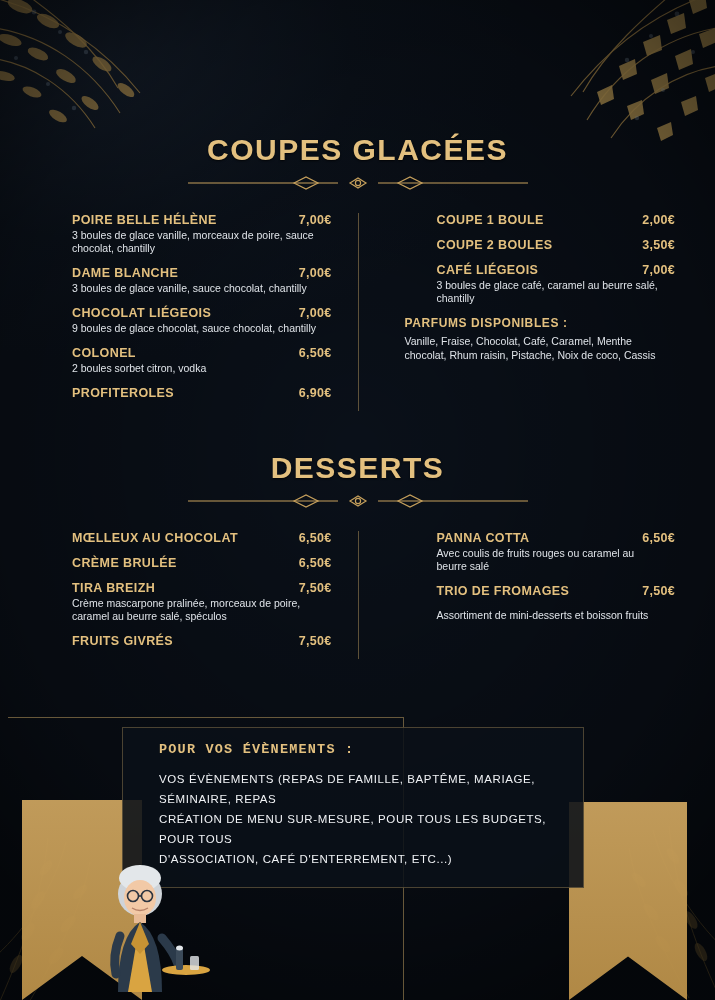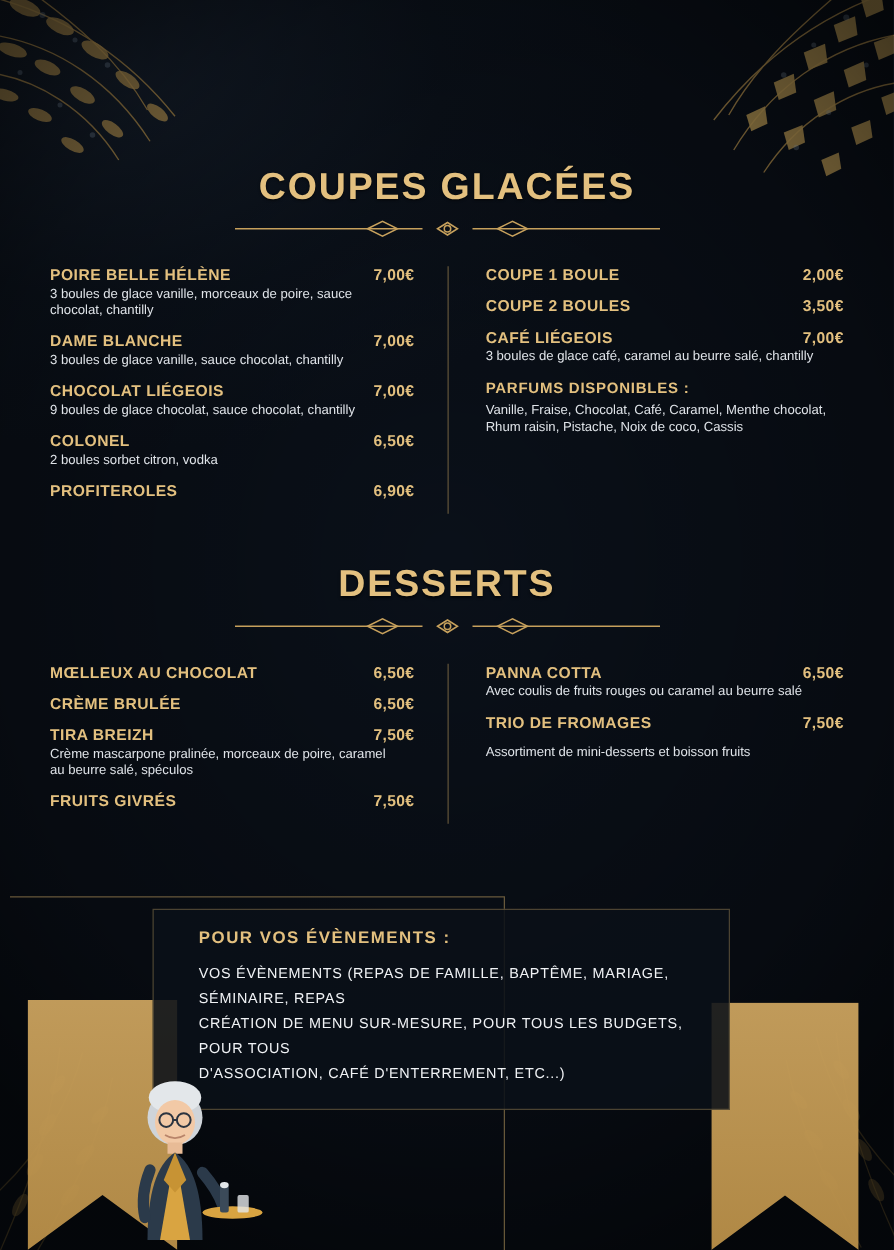--- a/index.html
+++ b/index.html
@@ -70,23 +70,23 @@
 
   .columns {
     display: flex;
     margin-top: 22px;
   }
   .col {
     width: 50%;
     box-sizing: border-box;
   }
   .col.left { padding-right: 26px; }
-  .col.right { padding-left: 30px; border-left: 1px solid rgba(200,165,100,0.45); }
-
-  .item { margin-bottom: 11px; }
+  .col.right { padding-left: 46px; border-left: 1px solid rgba(200,165,100,0.45); }
+
+  .item { margin-bottom: 11px; margin-left: 32px; }
   .item-head {
     display: flex;
     align-items: baseline;
     justify-content: space-between;
   }
   .item-name {
     color: #e3c07f;
     font-size: 12.5px;
     font-weight: bold;
     letter-spacing: 0.4px;
@@ -168,20 +168,21 @@
     padding: 14px 20px 18px 36px;
     box-sizing: border-box;
   }
   .event-title {
     color: #e3c07f;
     font-size: 13.5px;
     font-weight: bold;
     letter-spacing: 1.2px;
     text-transform: uppercase;
     margin-bottom: 12px;
+    font-family: Liberation Mono, monospace;
   }
   .event-text {
     color: #f0f2f5;
     font-size: 11.5px;
     letter-spacing: 0.6px;
     line-height: 20px;
     text-transform: uppercase;
   }
 
   

